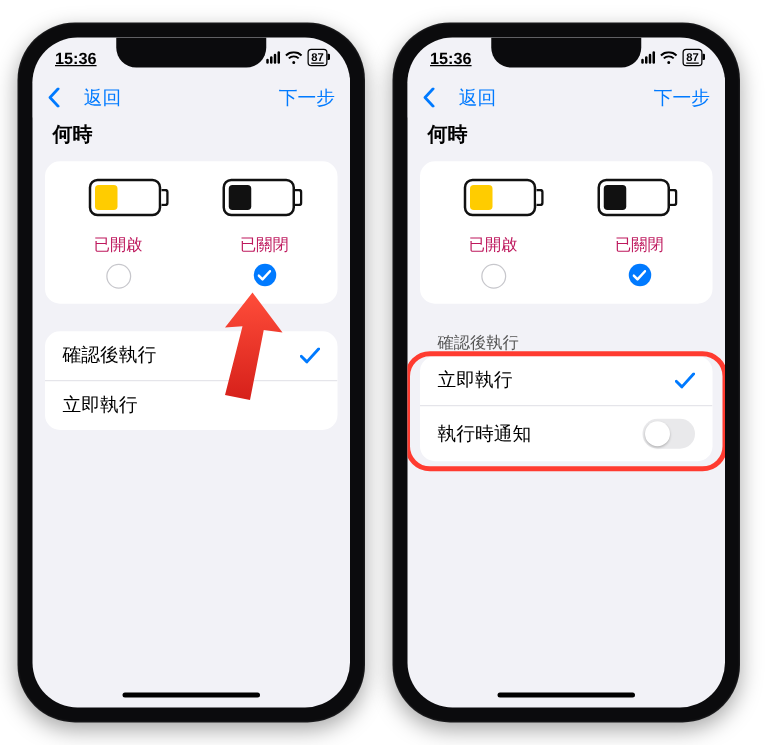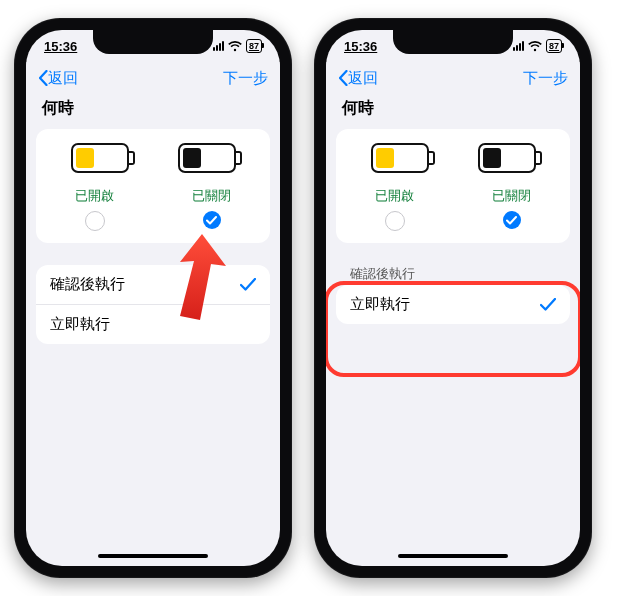--- a/index.html
+++ b/index.html
@@ -27,36 +27,36 @@
   .sig i:nth-child(1){height:4px}.sig i:nth-child(2){height:6px}
   .sig i:nth-child(3){height:8px}.sig i:nth-child(4){height:10px}
   .wifi svg{display:block}
   .sbatt{display:flex;align-items:center;border:1px solid #000;border-radius:3px;
     font-size:9px;font-weight:700;padding:0 2px;line-height:10px;height:12px;position:relative;}
   .sbatt::after{content:"";position:absolute;right:-3px;top:3px;width:2px;height:5px;background:#000;border-radius:0 1px 1px 0;}
   .navbar{
     height:32px;display:flex;align-items:center;justify-content:space-between;
     padding:0 12px;font-size:15px;color:#007aff;background:#f2f2f7;
   }
-  .back{display:flex;align-items:center;gap:0;}
+  .back{display:flex;align-items:center;gap:19px;}
   .back svg{display:block}
   .title{font-size:16px;font-weight:700;color:#000;padding:4px 16px 10px;}
   .content{flex:1;padding:0 10px;}
   .card{
     background:#fff;border-radius:12px;padding:14px 0 12px;margin-bottom:22px;
   }
   .batt-row{display:flex;justify-content:space-around;padding:0 10px 8px;}
   .batt{position:relative;}
   .batt-body{width:54px;height:26px;border:2px solid #111;border-radius:7px;position:relative;background:#fff;}
   .batt-cap{position:absolute;right:-6px;top:8px;width:4px;height:10px;border:2px solid #111;border-left:none;border-radius:0 3px 3px 0;background:#fff;}
   .batt-fill{position:absolute;left:3px;top:3px;bottom:3px;border-radius:3px;}
   .batt-yellow .batt-fill{width:18px;background:#ffcc00;}
   .batt-black  .batt-fill{width:18px;background:#111;}
   .opt-row{display:flex;justify-content:space-around;padding-top:6px;}
-  .opt{display:flex;flex-direction:column;align-items:center;gap:6px;font-size:13px;color:#15803d;}
+  .opt{display:flex;flex-direction:column;align-items:center;gap:6px;font-size:13px;color:#be185d;}
   .radio{width:18px;height:18px;border:1.5px solid #c7c7cc;border-radius:50%;}
   .radio.checked{border:none;background:#007aff;display:flex;align-items:center;justify-content:center;}
   .radio.checked svg{display:block}
   .list{
     background:#fff;border-radius:12px;overflow:hidden;position:relative;
   }
   .row{
     display:flex;align-items:center;justify-content:space-between;
     padding:10px 14px;font-size:15px;color:#000;
   }
@@ -253,20 +253,24 @@
 
         <div class="list">
           <div class="row">
             <span>立即執行</span>
             <span class="check">
               <svg width="16" height="13" viewBox="0 0 16 13">
                   <path d="M1 7l4.5 4.5L15 1" stroke="#007aff" stroke-width="2.3" fill="none" stroke-linecap="round" stroke-linejoin="round"></path>
                 </svg>
             </span>
           </div>
+          <div class="row">
+            <span>執行時通知</span>
+            <span class="toggle"></span>
+          </div>
         </div>
 
         <div class="callout" style="left:-2px;top:152px;right:-2px;height:88px;"></div>
 
       </div>
 
       <div class="homebar">
           <i></i>
         </div>
     </div>

